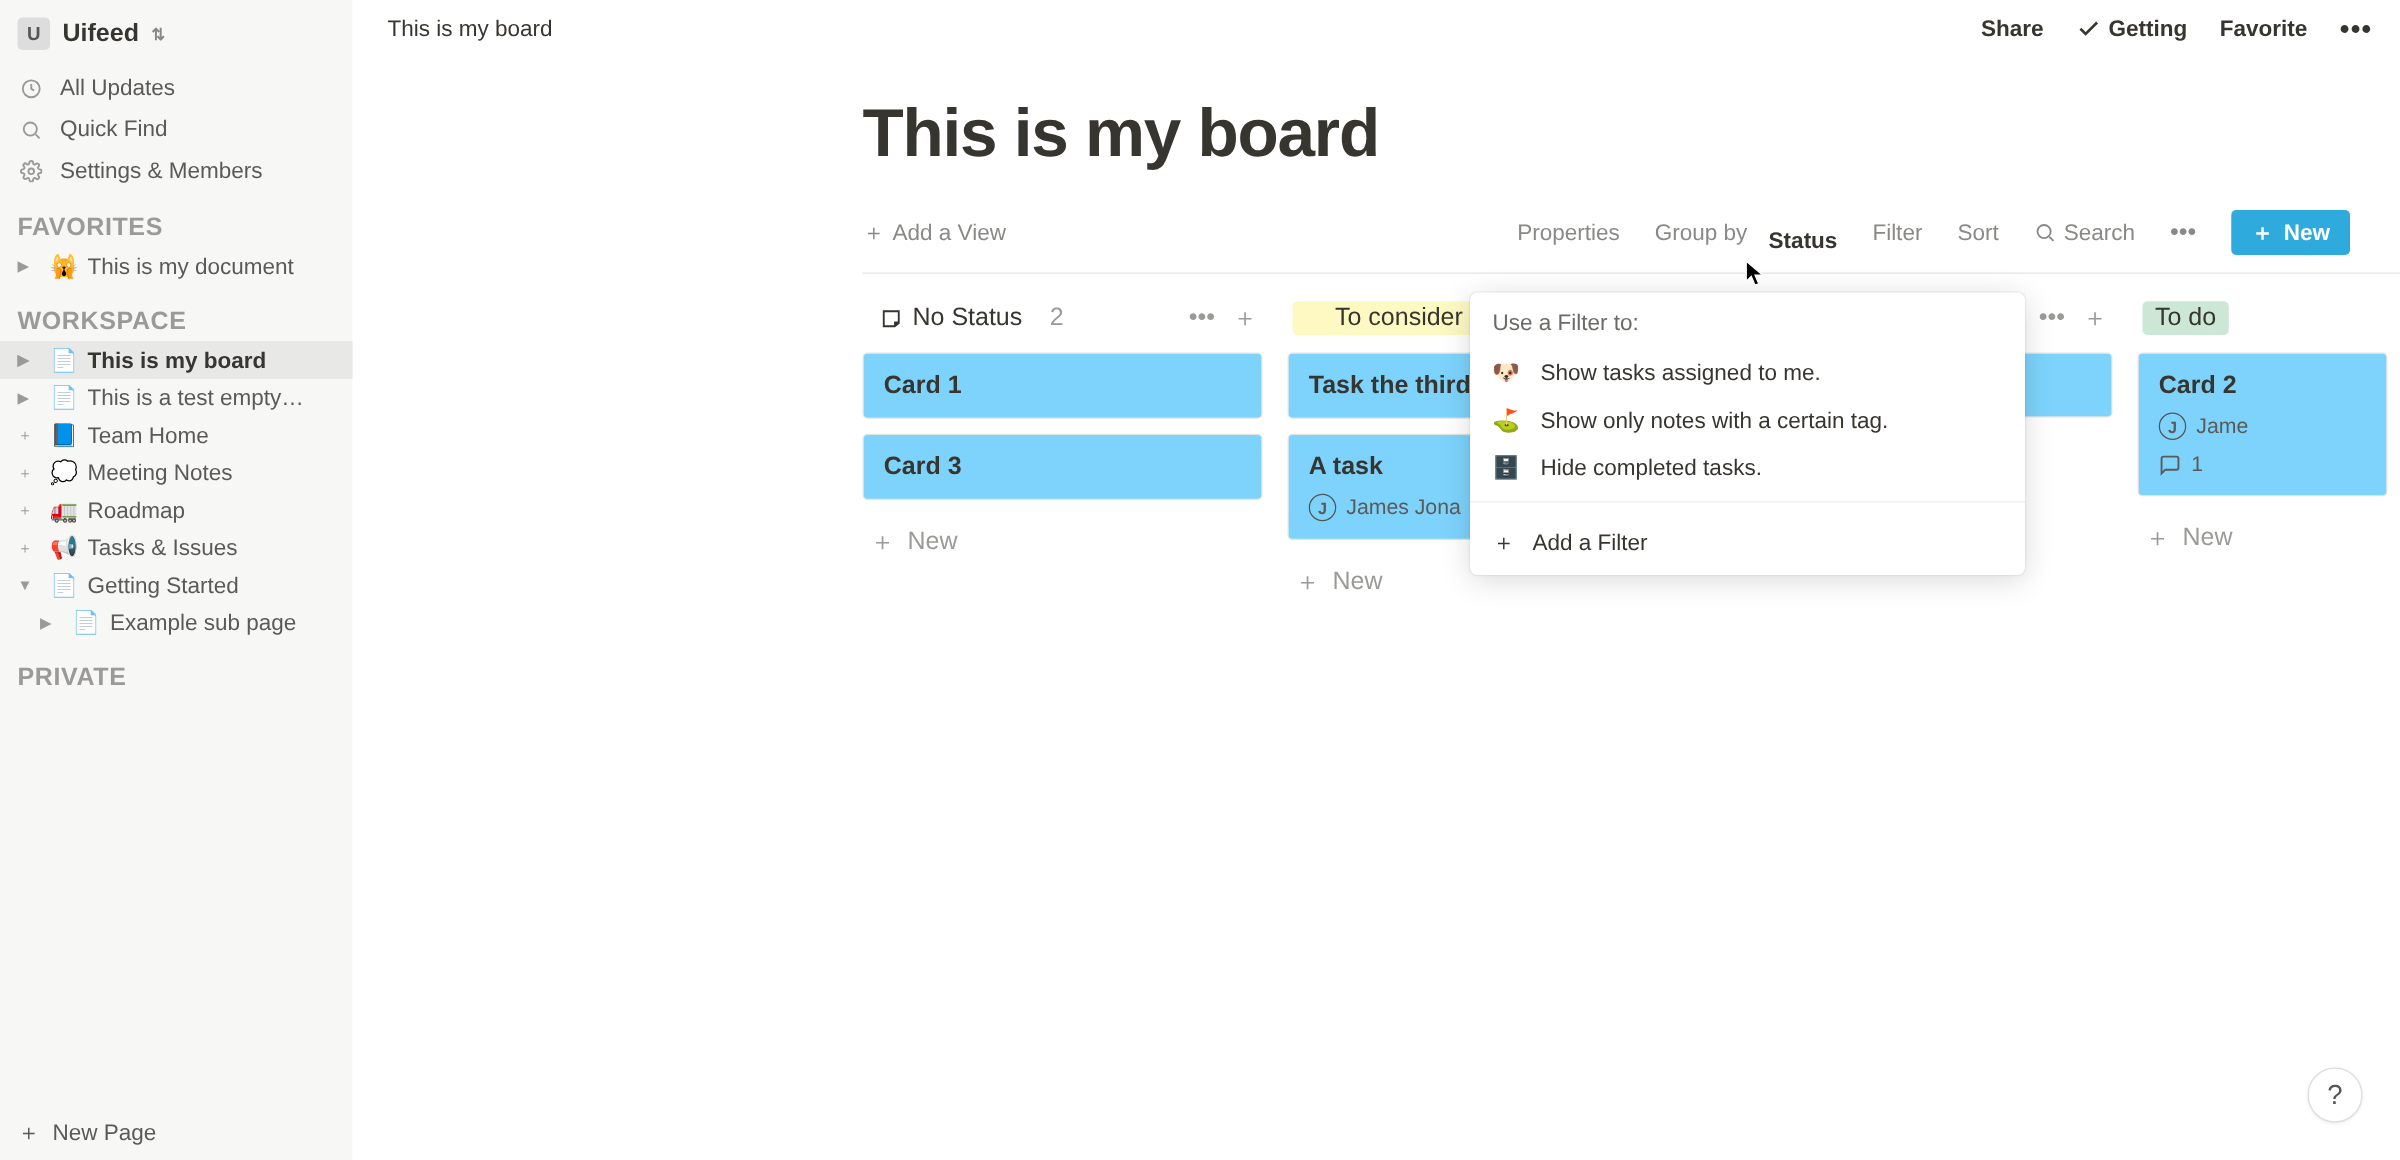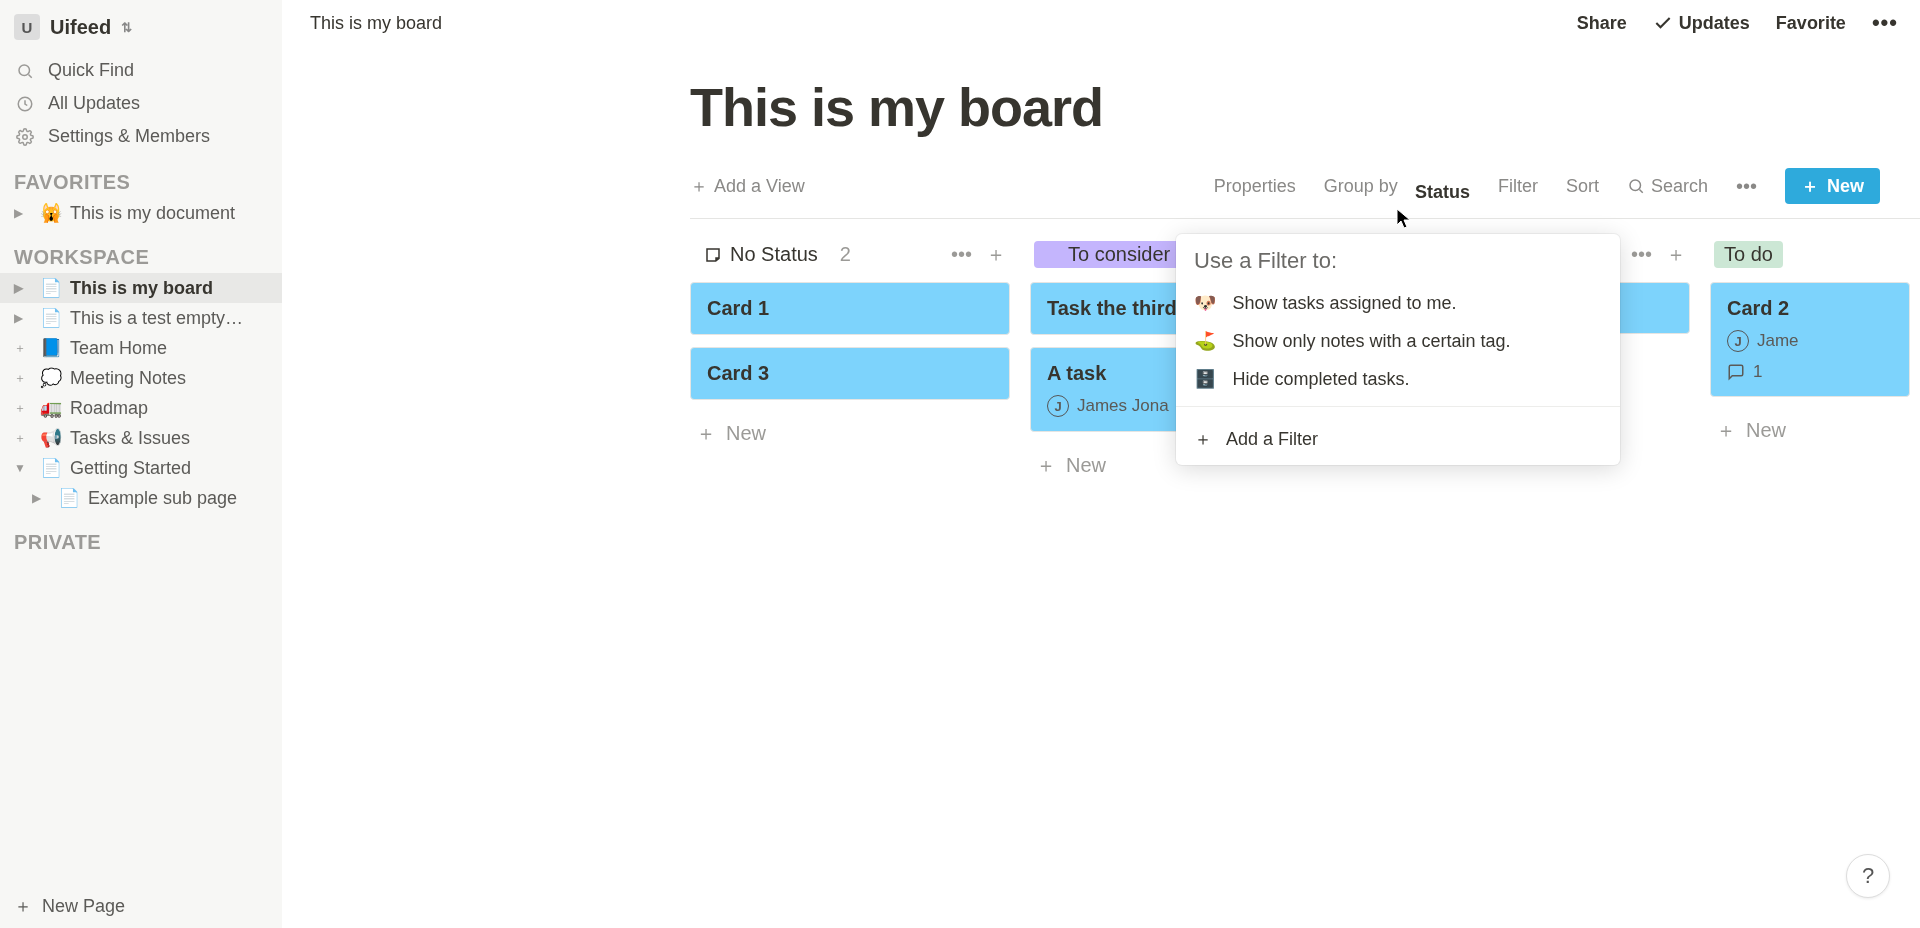--- a/index.html
+++ b/index.html
@@ -126,21 +126,21 @@
     font-size: 20px;
   }
   .col-header .lhs { display:flex; align-items:center; gap:12px; }
   .col-header .count { color:#9b9a97; font-weight:500; }
   .col-header .rhs { display:flex; align-items:center; gap:14px; color:#9b9a97; }
   .col-header .rhs span { cursor:pointer; }
   .tag {
     padding: 2px 10px; border-radius:4px; font-size:20px;
   }
   .tag.nostatus { display:flex; align-items:center; gap:8px; color:#37352f; font-weight:500; }
-  .tag.toconsider { background:#c4b5fd; color:#37352f;padding-left:34px; }
+  .tag.toconsider { background:#fef9c3; color:#37352f;padding-left:34px; }
   .tag.todo { background:#cce7d5; color:#37352f; }
 
   .card {
     background:#7dd3fc; border:1px solid #e5e5e3; border-radius:4px;
     padding:14px 16px; margin-bottom:12px;
     font-size:20px; font-weight:600; color:#37352f;
     cursor:pointer;
   }
   .card .meta { display:flex; align-items:center; gap:8px; margin-top:10px; font-weight:400; font-size:17px; color:#5b5a57; }
   .avatar-circ { width:22px; height:22px; border:1.5px solid #555; border-radius:50%; display:flex; align-items:center; justify-content:center; font-size:13px; font-weight:600; }
@@ -152,21 +152,21 @@
     left: 894px;
     top: 234px;
     width: 444px;
     background:#fff;
     border-radius:6px;
     box-shadow: 0 4px 24px rgba(0,0,0,.15), 0 0 0 1px rgba(15,15,15,.05);
     font-size:18px;
     color:#37352f;
     z-index: 50;
   }
-  .pop-hd { padding:14px 18px 10px 18px; color:#6b6a67; font-size:22px; }
+  .pop-hd { padding:14px 18px 10px 18px; color:#6b6a67; font-size:18px; }
   .pop-item { display:flex; align-items:center; gap:16px; padding:8px 18px; cursor:pointer; color:#37352f; }
   .pop-sep { height:1px; background:#ededeb; margin:8px 0; }
   .pop-add { display:flex; align-items:center; gap:14px; padding:12px 18px 14px 18px; cursor:pointer; color:#37352f; }
 
   
   .fab {
     position:absolute; right:30px; bottom:30px;
     width:44px; height:44px; border-radius:50%;
     border:1px solid #ddd; background:#fff;
     display:flex; align-items:center; justify-content:center;
@@ -186,41 +186,41 @@
 </head>
 <body>
 
 <aside class="sidebar">
   <div class="ws-switcher">
     <div class="ws-avatar">U</div>
     <span>Uifeed</span>
     <span class="ws-updown">⇅</span>
   </div>
 
+  <div class="sb-row">
+    <span class="ic">
+      <svg width="18" height="18" viewBox="0 0 24 24" fill="none" stroke="currentColor" stroke-width="2">
+          <circle cx="12" cy="12" r="9"></circle>
+          <polyline points="12 7 12 12 15 14"></polyline>
+        </svg>
+    </span>
+    <span>All Updates</span>
+  </div>
   <div class="sb-row">
     <span class="ic">
       <svg width="18" height="18" viewBox="0 0 24 24" fill="none" stroke="currentColor" stroke-width="2">
           <circle cx="11" cy="11" r="7"></circle>
           <line x1="21" y1="21" x2="16.65" y2="16.65"></line>
         </svg>
     </span>
     <span>Quick Find</span>
   </div>
   <div class="sb-row">
     <span class="ic">
       <svg width="18" height="18" viewBox="0 0 24 24" fill="none" stroke="currentColor" stroke-width="2">
-          <circle cx="12" cy="12" r="9"></circle>
-          <polyline points="12 7 12 12 15 14"></polyline>
-        </svg>
-    </span>
-    <span>All Updates</span>
-  </div>
-  <div class="sb-row">
-    <span class="ic">
-      <svg width="18" height="18" viewBox="0 0 24 24" fill="none" stroke="currentColor" stroke-width="2">
           <circle cx="12" cy="12" r="3"></circle>
           <path d="M19.4 15a1.7 1.7 0 0 0 .34 1.87l.06.06a2 2 0 1 1-2.83 2.83l-.06-.06a1.7 1.7 0 0 0-1.87-.34 1.7 1.7 0 0 0-1 1.56V21a2 2 0 1 1-4 0v-.09a1.7 1.7 0 0 0-1-1.56 1.7 1.7 0 0 0-1.87.34l-.06.06a2 2 0 1 1-2.83-2.83l.06-.06a1.7 1.7 0 0 0 .34-1.87 1.7 1.7 0 0 0-1.56-1H3a2 2 0 1 1 0-4h.09a1.7 1.7 0 0 0 1.56-1 1.7 1.7 0 0 0-.34-1.87l-.06-.06a2 2 0 1 1 2.83-2.83l.06.06a1.7 1.7 0 0 0 1.87.34H9a1.7 1.7 0 0 0 1-1.56V3a2 2 0 1 1 4 0v.09a1.7 1.7 0 0 0 1 1.56 1.7 1.7 0 0 0 1.87-.34l.06-.06a2 2 0 1 1 2.83 2.83l-.06.06a1.7 1.7 0 0 0-.34 1.87V9a1.7 1.7 0 0 0 1.56 1H21a2 2 0 1 1 0 4h-.09a1.7 1.7 0 0 0-1.56 1z"></path>
         </svg>
     </span>
     <span>Settings &amp; Members</span>
   </div>
 
   <div class="sb-section">FAVORITES</div>
   <div class="sb-item">
     <span class="tog">▶</span>
@@ -283,21 +283,21 @@
 <main class="main">
 
   <div class="topbar">
     <div class="crumb">This is my board</div>
     <div class="top-actions">
       <span class="act">Share</span>
       <span class="act">
         <svg width="20" height="20" viewBox="0 0 24 24" fill="none" stroke="currentColor" stroke-width="2.5">
             <polyline points="20 6 9 17 4 12"></polyline>
           </svg>
-        <span>Updates</span>
+        <span>Getting</span>
       </span>
       <span class="act">Favorite</span>
       <span class="act dots">•••</span>
     </div>
   </div>
 
   <div class="page">
     <div class="page-inner">
       <h1 class="title">This is my board</h1>
 

